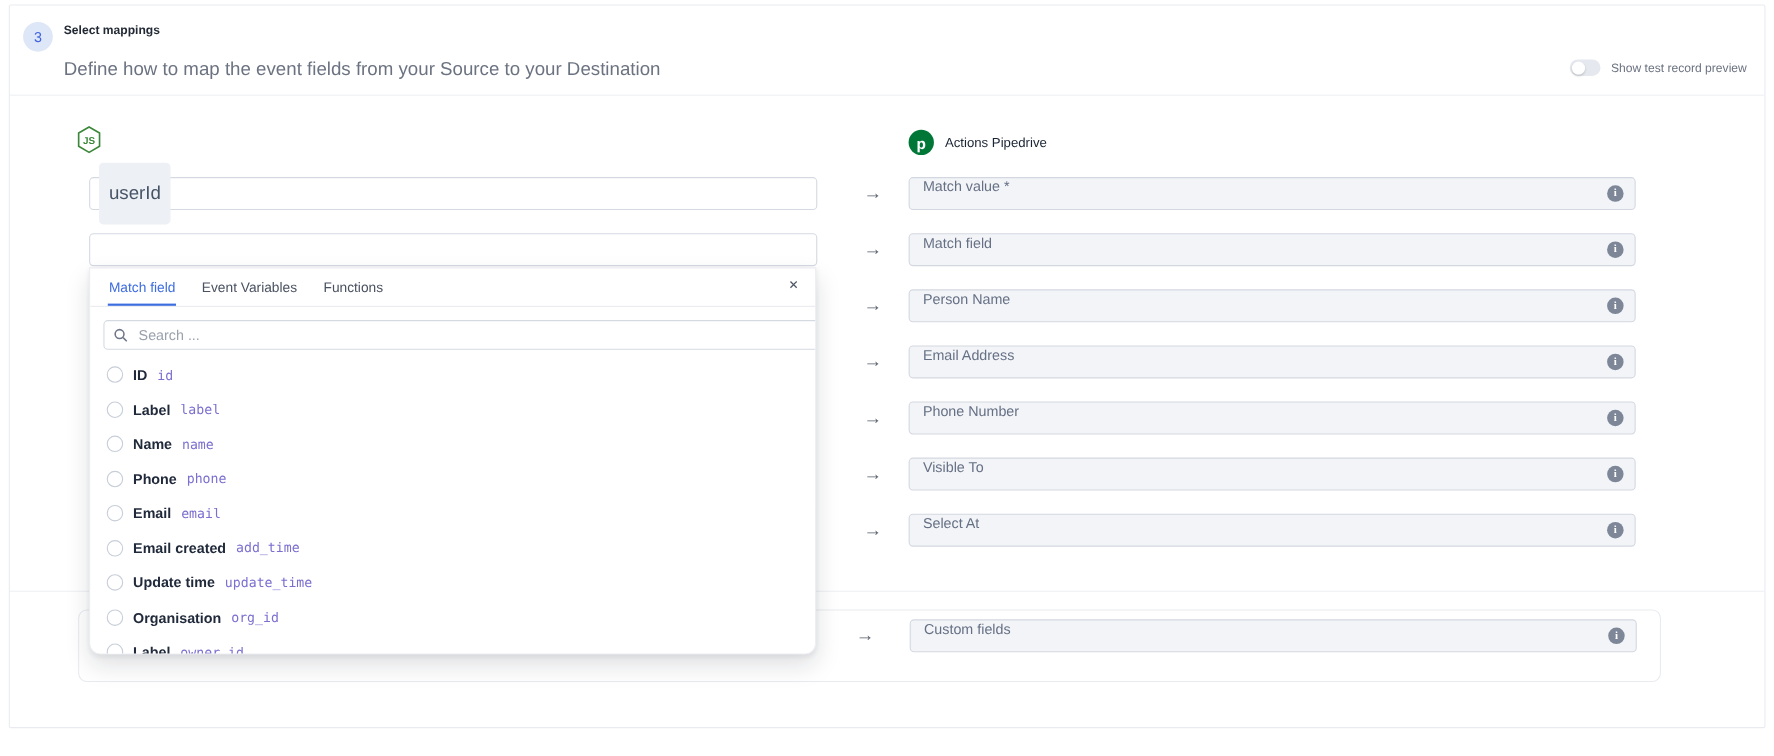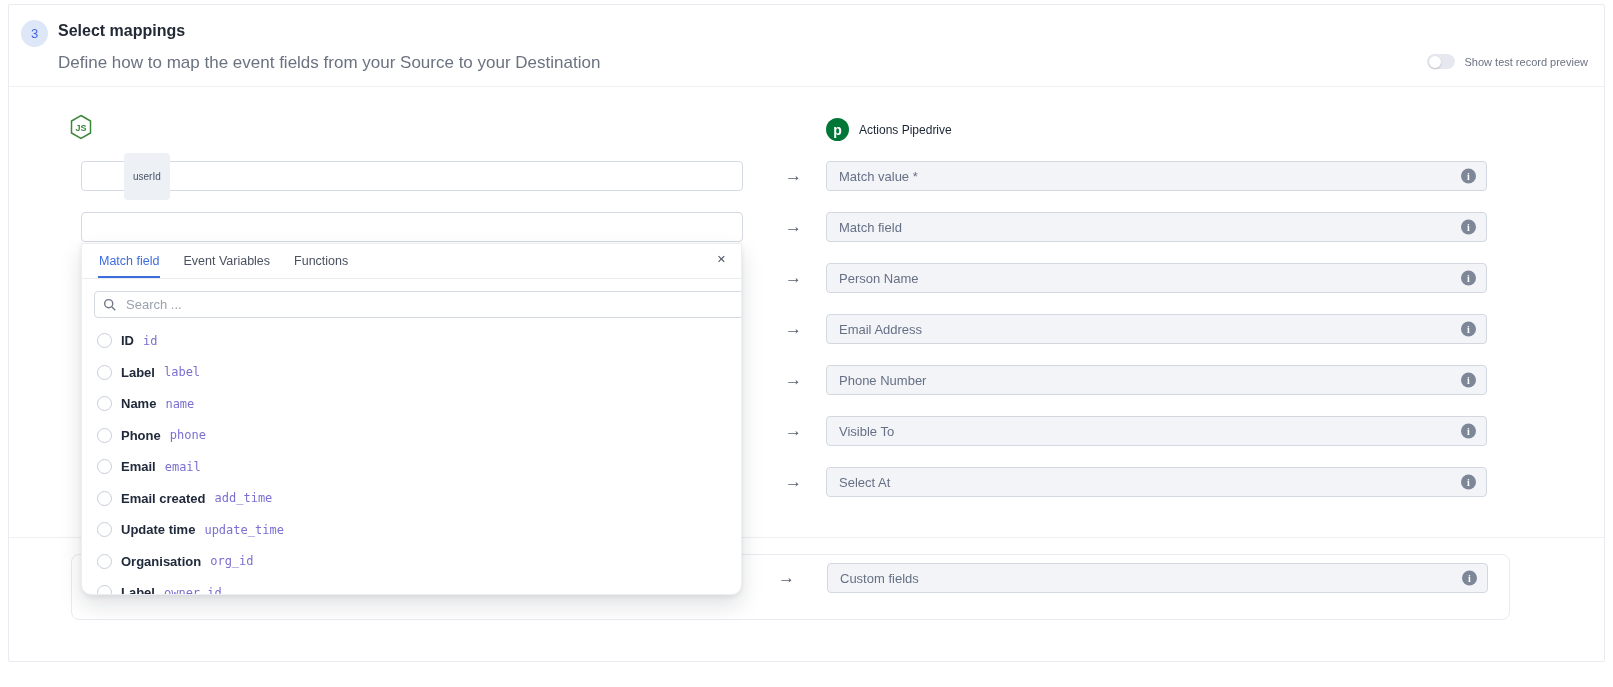--- a/index.html
+++ b/index.html
@@ -13,34 +13,34 @@
     --text-dark:#232a35;
     --text-gray:#6b7280;
   }
   *{box-sizing:border-box;}
   body{margin:0;background:#fff;font-family:"Liberation Sans",sans-serif;}
   #screen{position:relative;width:1613px;height:687px;background:#fff;overflow:hidden;}
   .container{position:absolute;left:8px;top:4px;width:1597px;height:658px;border:1px solid var(--panel-border);border-radius:2px;background:#fff;}
 
   
   .step-badge{position:absolute;left:12px;top:15px;width:27px;height:27px;border-radius:50%;background:#dde7f7;color:#4264e0;font-size:13px;display:flex;align-items:center;justify-content:center;}
-  .page-title{position:absolute;left:49px;top:17px;font-size:16px;font-weight:700;color:var(--text-dark);}
+  .page-title{position:absolute;left:49px;top:17px;font-size:11px;font-weight:700;color:var(--text-dark);}
   .page-subtitle{position:absolute;left:49px;top:48px;font-size:17px;color:var(--text-gray);}
   .toggle-row{position:absolute;right:16px;top:49px;display:flex;align-items:center;gap:10px;}
   .toggle{width:28px;height:15px;border-radius:8px;background:#e5e8ee;position:relative;cursor:pointer;}
   .toggle-knob{position:absolute;left:2px;top:1.5px;width:12px;height:12px;border-radius:50%;background:#fff;box-shadow:0 1px 2px rgba(0,0,0,.2);}
   .toggle-label{font-size:11px;color:var(--text-gray);text-align:center;}
   .header-divider{position:absolute;left:0;right:0;top:81px;border-top:1px solid #eef0f3;}
 
   
   .node-icon{position:absolute;left:60px;top:109px;width:24px;height:26px;}
   .src-input{position:absolute;left:72px;width:662px;height:30px;background:#fff;border:1px solid var(--border-gray);border-radius:4px;display:flex;align-items:center;padding:0 8px;}
   .src-input.first{top:156px;}
   .src-input.second{top:207px;}
-  .chip{background:#edf0f4;border-radius:4px;padding:18px 9px;font-size:10px;color:#475467;margin-left:34px;}
+  .chip{background:#edf0f4;border-radius:4px;padding:18px 9px;font-size:17px;color:#475467;}
 
   
   .dropdown{position:absolute;left:72px;top:238px;width:661px;height:352px;background:#fff;border:1px solid #ededf2;border-radius:0 0 10px 10px;box-shadow:0 10px 22px rgba(16,24,40,.13),0 2px 5px rgba(16,24,40,.07);overflow:hidden;z-index:5;}
   .tabs{display:flex;gap:22px;padding:0 16px;border-bottom:1px solid #e9ebef;position:relative;}
   .tab{font-size:12.5px;color:#4a5160;padding:10px 1px 8px;cursor:pointer;border-bottom:2.5px solid transparent;}
   .tab.active{color:var(--accent-blue);border-bottom-color:var(--accent-blue);}
   .close-icon{position:absolute;right:15px;top:9px;font-size:11px;color:#4b5563;cursor:pointer;}
   .searchbox{position:absolute;left:12px;top:47px;width:687px;height:27px;border:1px solid var(--border-gray);border-radius:4px;display:flex;align-items:center;padding:0 8px;gap:7px;background:#fff;}
   .searchbox svg{flex:none;}
   .searchbox input{border:none;outline:none;flex:1;font-size:13px;font-family:"Liberation Sans",sans-serif;color:#374151;background:transparent;}
@@ -50,21 +50,21 @@
   .radio{width:15px;height:15px;border:1px solid #c7ced9;border-radius:50%;background:#fff;flex:none;}
   .olabel{font-size:13px;font-weight:600;color:#212a3b;}
   .ocode{font-size:12px;font-family:"DejaVu Sans Mono",monospace;color:var(--code-purple);}
 
   
   .pipedrive-icon{position:absolute;left:817px;top:113px;width:23px;height:23px;border-radius:50%;background:var(--pipedrive-green);color:#fff;display:flex;align-items:center;justify-content:center;font-size:14px;font-weight:700;}
   .dst-title{position:absolute;left:850px;top:118px;font-size:12px;color:#1b2434;}
   .dst-rows{position:absolute;left:768px;top:156px;width:710px;}
   .maprow{display:flex;align-items:center;height:30px;margin-bottom:21px;}
   .arrow{width:49px;padding-left:8px;font-size:17px;color:#59606e;flex:none;}
-  .dstbox{position:relative;flex:none;width:661px;height:30px;background:var(--field-bg);border:1px solid #d3d8e0;border-radius:4px;display:flex;align-items:center;padding:0 34px 0 12px;cursor:pointer;}
+  .dstbox{position:relative;flex:none;width:661px;height:30px;background:var(--field-bg);border:1px solid #d3d8e0;border-radius:4px;display:flex;align-items:flex-start;padding:0 34px 0 12px;cursor:pointer;}
   .dstlabel{font-size:13px;color:#667085;}
   .info{position:absolute;right:10px;top:50%;transform:translateY(-50%);width:15px;height:15px;border-radius:50%;background:#7e8798;color:#fff;font-size:10px;font-weight:700;display:flex;align-items:center;justify-content:center;font-family:"Liberation Serif",serif;cursor:pointer;}
 
   .dst-divider{position:absolute;left:0;right:0;top:532px;border-top:1px solid #eef0f3;}
   .custom-card{position:absolute;left:62px;top:549px;width:1439px;height:66px;border:1px solid var(--panel-border);border-radius:8px;background:#fff;}
   .custom-card .arrow{position:absolute;left:706px;top:13px;width:auto;padding:0;}
   .custom-card .dstbox{position:absolute;left:755px;top:8px;}
 </style>
 </head>
 <body>

